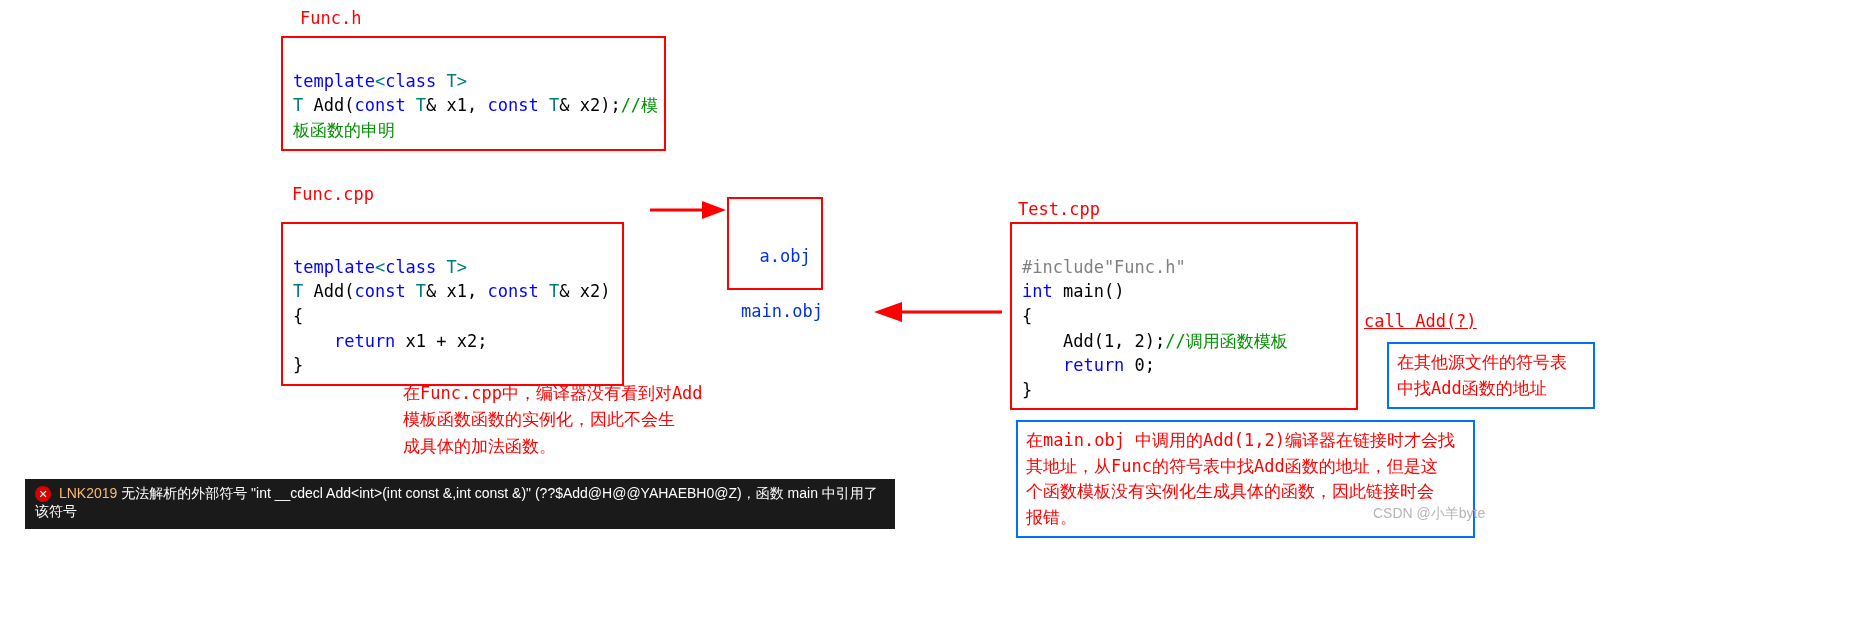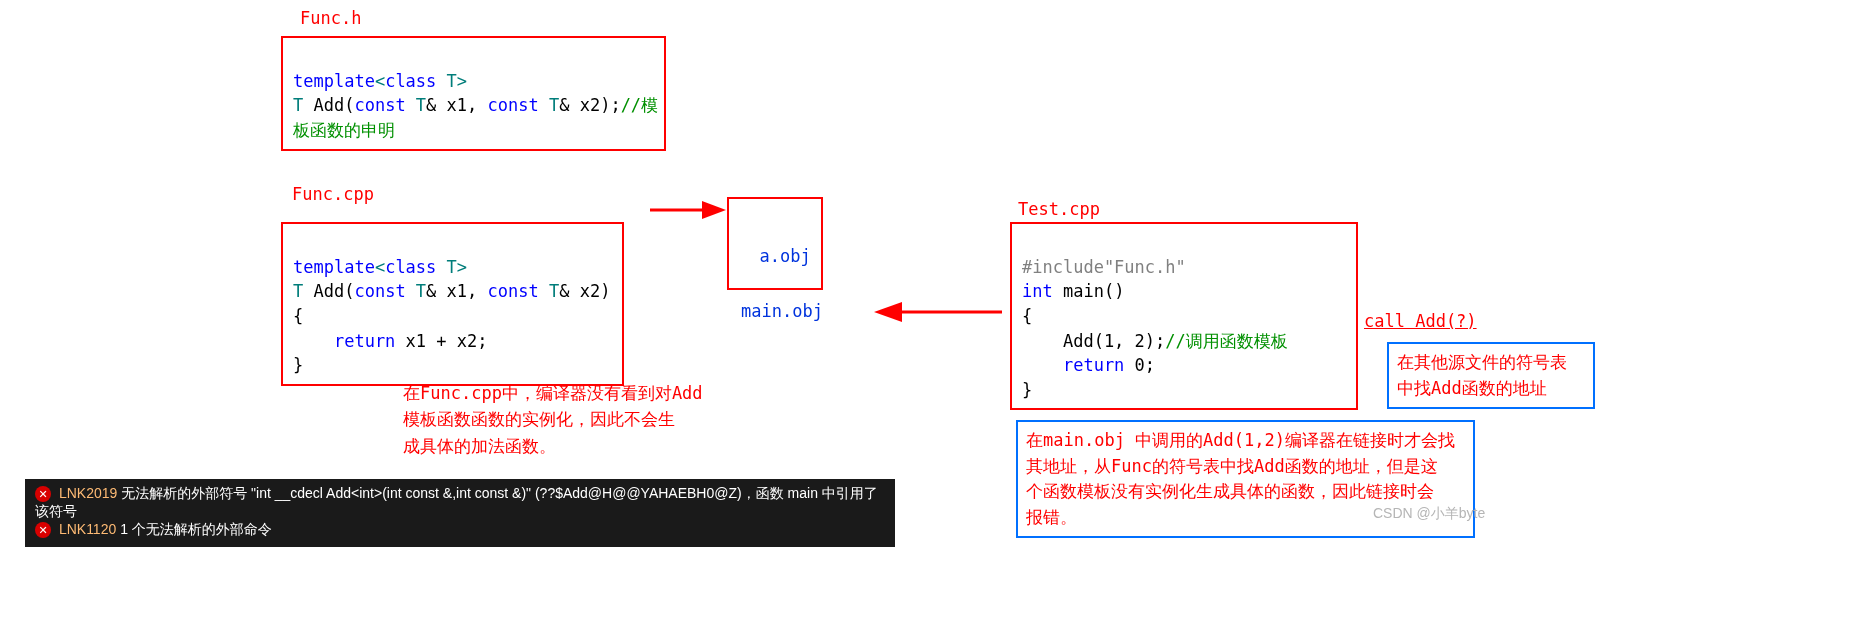--- a/index.html
+++ b/index.html
@@ -123,20 +123,15 @@
 其地址，从Func的符号表中找Add函数的地址，但是这
 个函数模板没有实例化生成具体的函数，因此链接时会
 报错。</div>
 
 <div class="abs errpanel" style="left:25px; top:479px; width:870px;">
   <div>
     <span class="err-icon">✕</span>
     <span class="err-link">LNK2019</span>
     <span>无法解析的外部符号 "int __cdecl Add&lt;int&gt;(int const &amp;,int const &amp;)" (??$Add@H@@YAHAEBH0@Z)，函数 main 中引用了该符号</span>
   </div>
-  <div>
-    <span class="err-icon">✕</span>
-    <span class="err-link">LNK1120</span>
-    <span>1 个无法解析的外部命令</span>
-  </div>
 </div>
 
 <div class="abs watermark" style="left:1373px; top:505px;text-align:center;">CSDN @小羊byte</div>
 
 </body></html>

